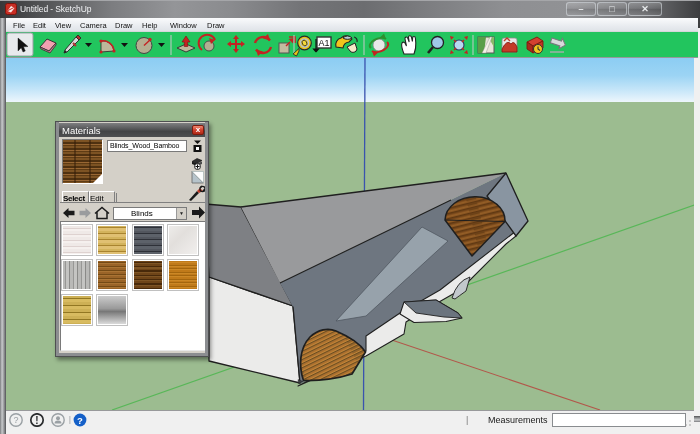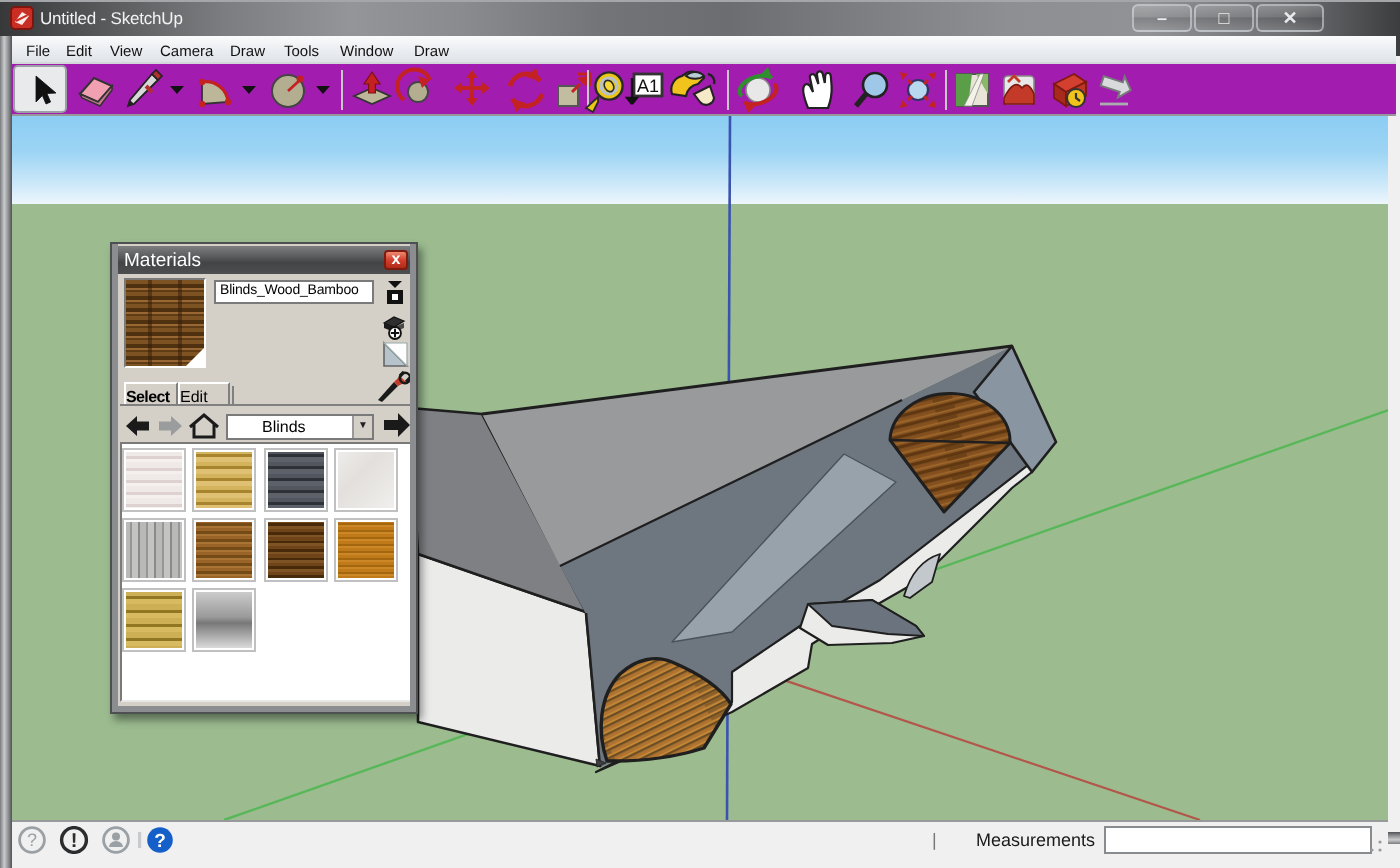--- a/index.html
+++ b/index.html
@@ -9,21 +9,21 @@
 box-shadow:inset 0 1px 0 #a5a6a9;}
 #title .txt{position:absolute;left:20px;top:4px;color:#f2f3f5;font-size:8.5px;letter-spacing:-0.1px}
 #tbtns{position:absolute;right:38px;top:2px;display:flex}
 .tb{width:30px;height:14px;margin-left:1px;border:1px solid rgba(220,226,232,.55);border-radius:3px;
 background:linear-gradient(rgba(255,255,255,.18),rgba(255,255,255,.04) 45%,rgba(0,0,0,.10) 50%,rgba(255,255,255,.06) 100%);color:#e8eaec;
 font-size:9px;line-height:12px;text-align:center;font-weight:bold}
 
 #menu{position:absolute;left:2px;top:18px;width:696px;height:14px;background:linear-gradient(#fafbfc,#e9ecf0 60%,#dfe3e8);border-bottom:1px solid #d4d7da;font-size:7.5px;letter-spacing:0;color:#111}
 #menu span{position:absolute;top:3px}
 
-#tools{position:absolute;left:2px;top:32px;width:696px;height:26px;background:#a21caf;}
+#tools{position:absolute;left:2px;top:32px;width:696px;height:26px;background:#22c55e;}
 
 #vp{position:absolute;left:6px;top:58px;width:688px;height:352px;background:#9cbc90;overflow:hidden}
 #sky{position:absolute;left:0;top:0;width:688px;height:44px;background:linear-gradient(#8ccdf3 0%,#9cd4f4 40%,#c9e7f9 75%,#edf6fc 100%)}
 
 .brd{position:absolute;background:linear-gradient(90deg,#7a7b7e 0%,#c9cbcd 35%,#8e8f92 70%,#515255 100%)}
 #brdL{left:0;top:18px;width:6px;height:416px}
 #brdR{right:0;top:18px;width:6px;height:416px;background:linear-gradient(90deg,#515255 0%,#8e8f92 30%,#c9cbcd 65%,#7a7b7e 100%)}
 #brdB{left:0;bottom:0;width:700px;height:6px;background:linear-gradient(#515255 0%,#8e8f92 30%,#c9cbcd 65%,#7a7b7e 100%)}
 
 #status{position:absolute;left:6px;top:410px;width:688px;height:18px;background:#f0f0f0;font-size:8px;color:#1a1a1a;border-top:1px solid #98999b}
@@ -66,21 +66,21 @@
         <div class="tb">□</div>
         <div class="tb" style="width:34px">✕</div>
       </div>
  </div>
  <div id="menu">
   <span style="left:11px">File</span>
       <span style="left:31px">Edit</span>
       <span style="left:53px">View</span>
       <span style="left:78px">Camera</span>
       <span style="left:113px">Draw</span>
-      <span style="left:140px">Tools</span>
+      <span style="left:140px">Help</span>
       <span style="left:168px">Window</span>
       <span style="left:205px">Draw</span>
  </div>
  <div id="tools"><svg width="696" height="26" viewBox="0 0 696 26" id="tbsvg">
 
   <rect x="5" y="1" width="26" height="23" rx="2" fill="#e8eaec" stroke="#9aa0a6"></rect>
   <path d="M16,6 l0,13 l3.2,-3.2 l1.8,4.2 l2.3,-1 l-1.8,-4.2 l4.5,-0.3 z" fill="#111" stroke="#111" stroke-width="0.4"></path>
 
   <g transform="translate(46,13)">
           <path d="M-8,2 L-1,-6 L8,-2 L1,6 Z" fill="#f0a0b0" stroke="#333" stroke-width="1"></path>

